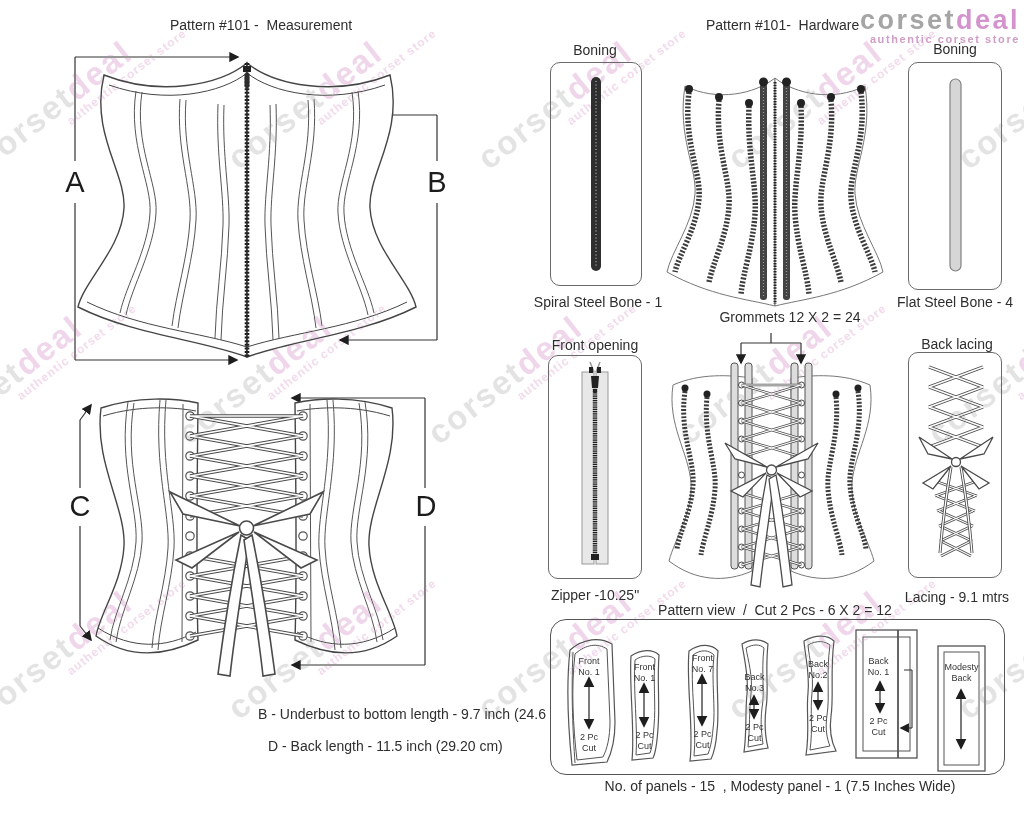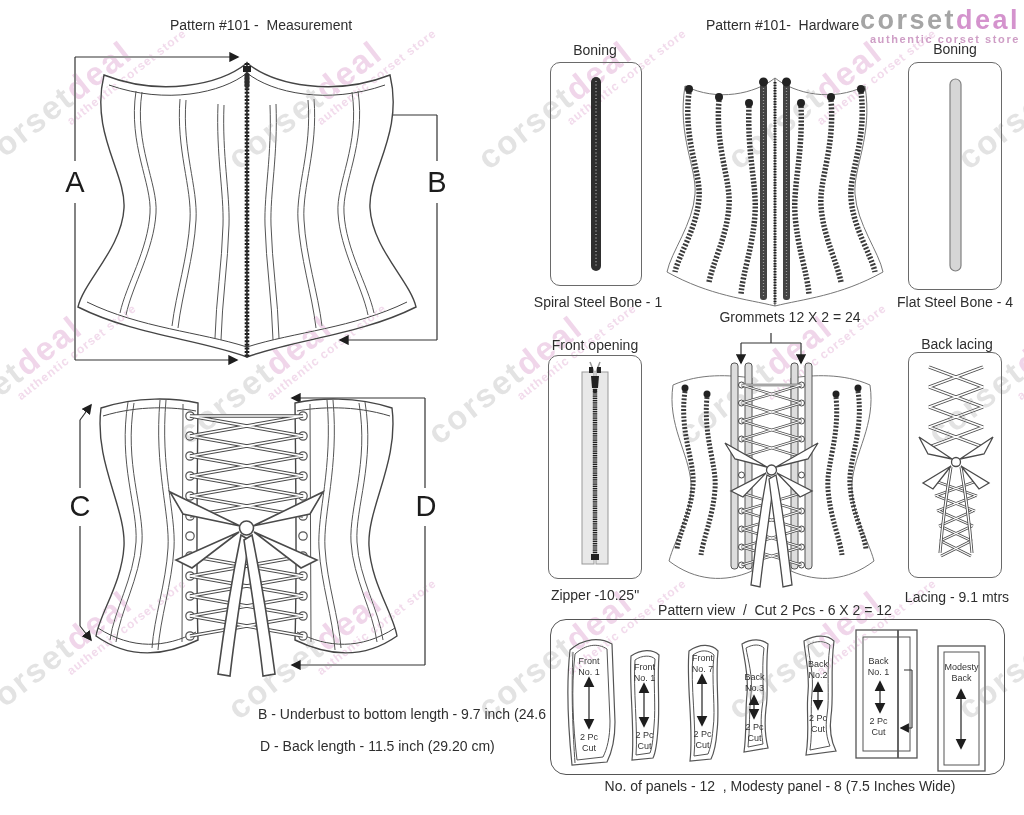--- a/index.html
+++ b/index.html
@@ -154,21 +154,21 @@
         <path d="M209,154 L146,182 L162,190 Z"></path>
         <path d="M224,154 L287,182 L271,190 Z"></path>
         <circle cx="216.5" cy="150" r="7"></circle>
       </g>
     </svg>
   </div>
   <div class="big-label" style="left:63px;top:490px">C</div>
   <div class="big-label" style="left:409px;top:490px">D</div>
 
   <div class="t" style="left:258px;top:706px">B - Underbust to bottom length - 9.7 inch (24.6 cm)</div>
-  <div class="t" style="left:260px;top:738px">D - Back length - 11.5 inch (29.20 cm)</div>
+  <div class="t" style="left:268px;top:738px">D - Back length - 11.5 inch (29.20 cm)</div>
 
   <div class="t ctr" style="left:545px;top:42px;width:100px">Boning</div>
   <div class="box" style="left:550px;top:62px;width:90px;height:222px">
     <svg width="90" height="222" viewBox="0 0 90 222">
       <rect x="40" y="14" width="10" height="194" rx="5" fill="#2f2f2f"></rect>
       <line x1="45" y1="18" x2="45" y2="204" stroke="#999" stroke-width="1.6" stroke-dasharray="1,2.4"></line>
     </svg>
   </div>
   <div class="t ctr" style="left:520px;top:294px;width:156px">Spiral Steel Bone - 1</div>
 
@@ -368,21 +368,21 @@
     <div class="piece" style="left:385px;top:24px;width:51px;height:129px">
       <svg width="51" height="129" viewBox="0 0 51 129">
         <rect x="2" y="2" width="47" height="125" fill="#fff" stroke="#555" stroke-width="1.3"></rect>
         <rect x="8" y="8" width="35" height="113" fill="none" stroke="#555" stroke-width="1"></rect>
         <line x1="25" y1="46" x2="25" y2="104" stroke="#333" stroke-width="1.3" marker-start="url(#mA)" marker-end="url(#mA)"></line>
       </svg>
       <div class="plabel" style="top:18px"><span>Modesty</span><br><span>Back</span></div>
     </div>
   </div>
 
-  <div class="t ctr" style="left:555px;top:778px;width:450px">No. of panels - 12  , Modesty panel - 8 (7.5 Inches Wide)</div>
+  <div class="t ctr" style="left:555px;top:778px;width:450px">No. of panels - 15  , Modesty panel - 1 (7.5 Inches Wide)</div>
 
   <div>
     <div class="wm" style="left:-40px;top:70px">
         <div class="l1"><span>corset</span><span class="pk">deal</span></div>
         <div class="tag">authentic corset store</div>
       </div>
     <div class="wm" style="left:210px;top:70px">
         <div class="l1"><span>corset</span><span class="pk">deal</span></div>
         <div class="tag">authentic corset store</div>
       </div>

